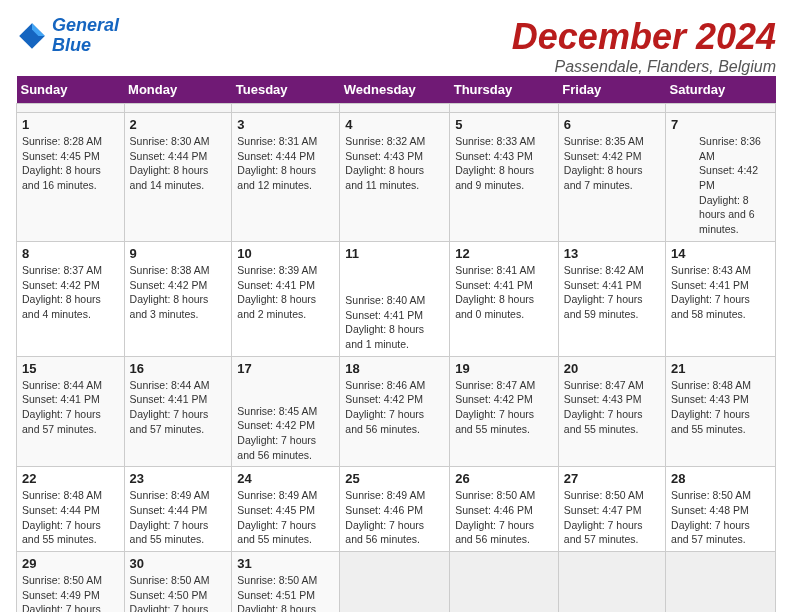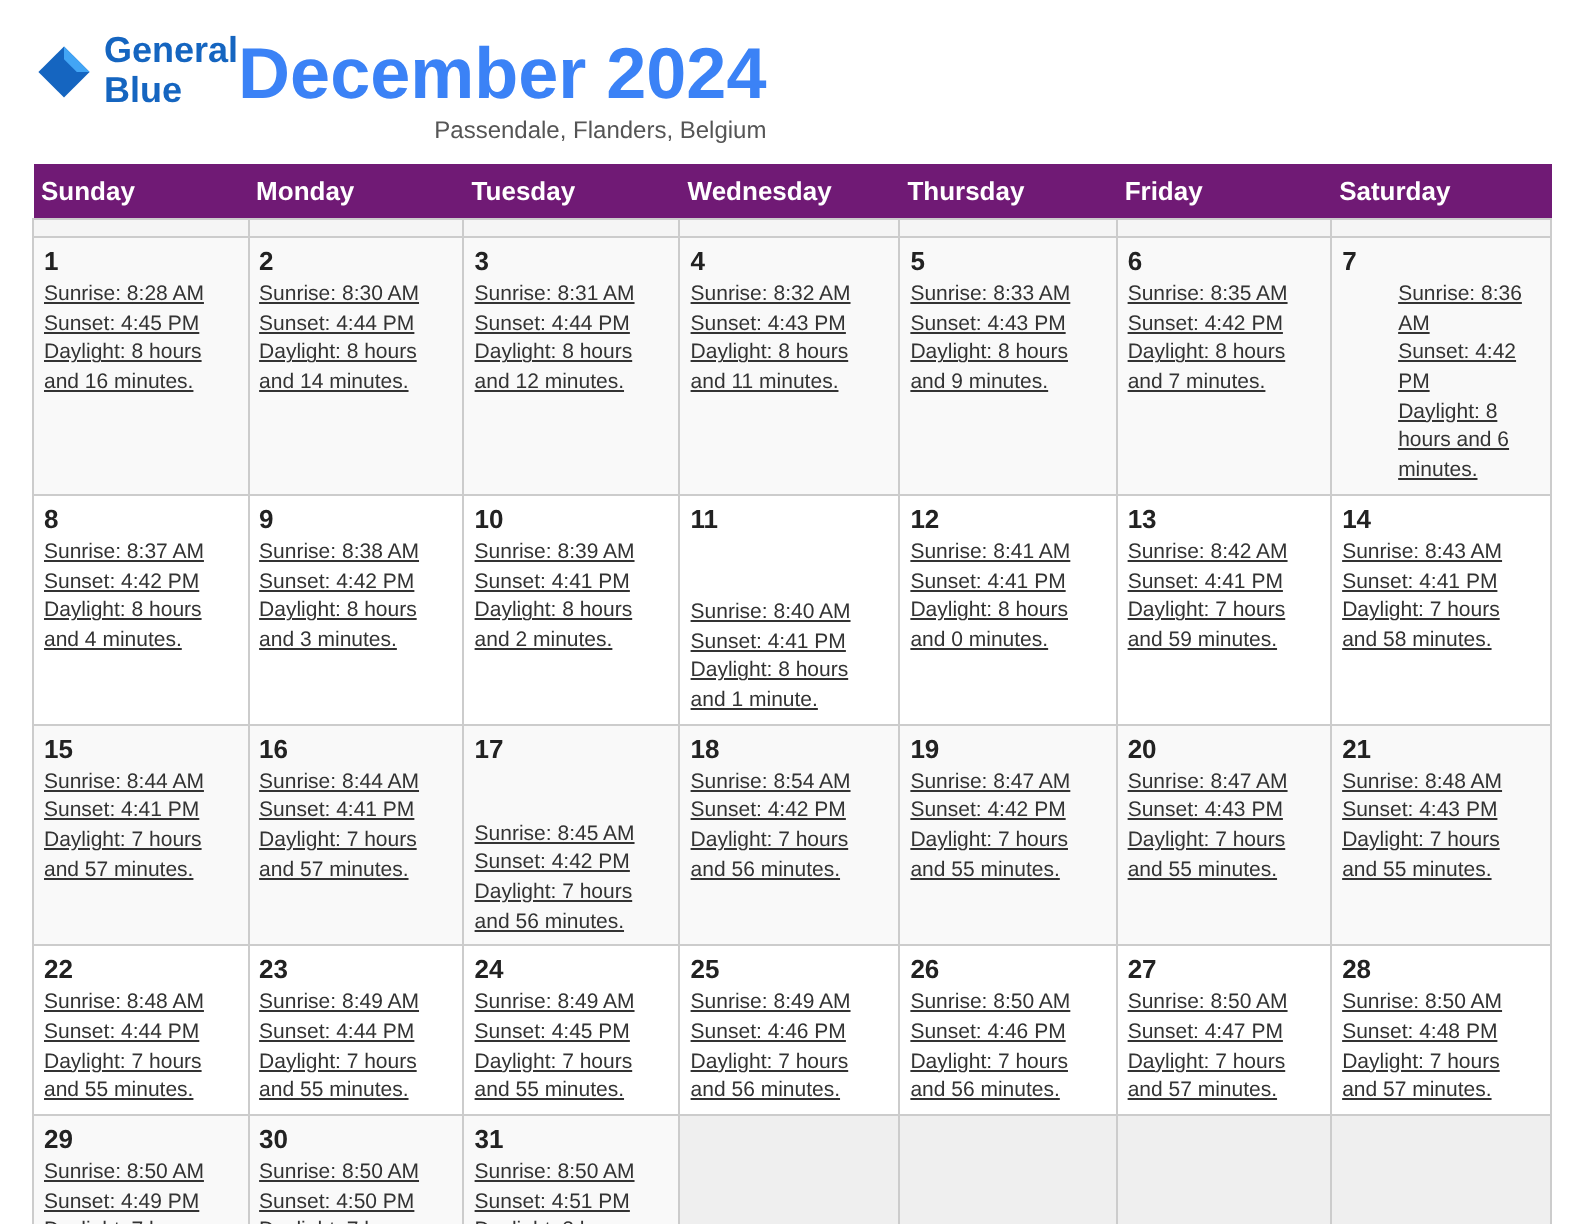--- a/index.html
+++ b/index.html
@@ -5,22 +5,23 @@
     * { box-sizing: border-box; margin: 0; padding: 0; }
     body {
       font-family: Arial, sans-serif;
       background: #fff;
       width: 792px;
       min-height: 612px;
       padding: 16px;
     }
     .header-area {
       display: flex;
+      justify-content: space-between;
       align-items: flex-start;
-      margin-bottom: 10px;
+      font-style: italic;
     }
     .logo {
       display: flex;
       align-items: center;
       gap: 4px;
     }
     .logo-text {
       font-size: 18px;
       font-weight: bold;
       color: #333;
@@ -32,24 +33,24 @@
     .logo-icon {
       width: 32px;
       height: 32px;
     }
     .title-area {
       text-align: right;
     }
     .month-title {
       font-size: 36px;
       font-weight: bold;
-      color: #3b82f6;
+      color: #b91c1c;
     }
     .location-title {
-      font-size: 12px;
+      font-size: 16px;
       color: #555;
     }
     table {
       width: 100%;
       border-collapse: collapse;
       font-size: 11px;
     }
     th {
       background-color: #701a75;
       color: #fff;
@@ -79,21 +80,20 @@
       font-size: 13px;
       font-weight: bold;
       color: #222;
       display: block;
       margin-bottom: 2px;
     }
     .day-info {
       color: #333;
       font-size: 10.5px;
       line-height: 1.4;
-      text-decoration: underline;
     }
   </style>
 </head>
 <body>
 
 <div class="header-area">
   <div class="logo">
     <svg class="logo-icon" viewBox="0 0 40 40">
       <polygon points="20,4 36,20 20,36 4,20" fill="#1565C0"></polygon>
       <polygon points="20,4 36,20 28,20 20,12" fill="#42A5F5"></polygon>
@@ -233,21 +233,21 @@
 Daylight: 7 hours and 57 minutes.</div>
         </td>
         <td>
           <span class="day-num">17</span>
           <div class="day-info" style="white-space: pre-line; margin-top: 28px;">Sunrise: 8:45 AM
 Sunset: 4:42 PM
 Daylight: 7 hours and 56 minutes.</div>
         </td>
         <td>
           <span class="day-num">18</span>
-          <div class="day-info" style="white-space: pre-line;">Sunrise: 8:54 AM
+          <div class="day-info" style="white-space: pre-line;">Sunrise: 8:46 AM
 Sunset: 4:42 PM
 Daylight: 7 hours and 56 minutes.</div>
         </td>
         <td>
           <span class="day-num">19</span>
           <div class="day-info" style="white-space: pre-line;">Sunrise: 8:47 AM
 Sunset: 4:42 PM
 Daylight: 7 hours and 55 minutes.</div>
         </td>
         <td>

